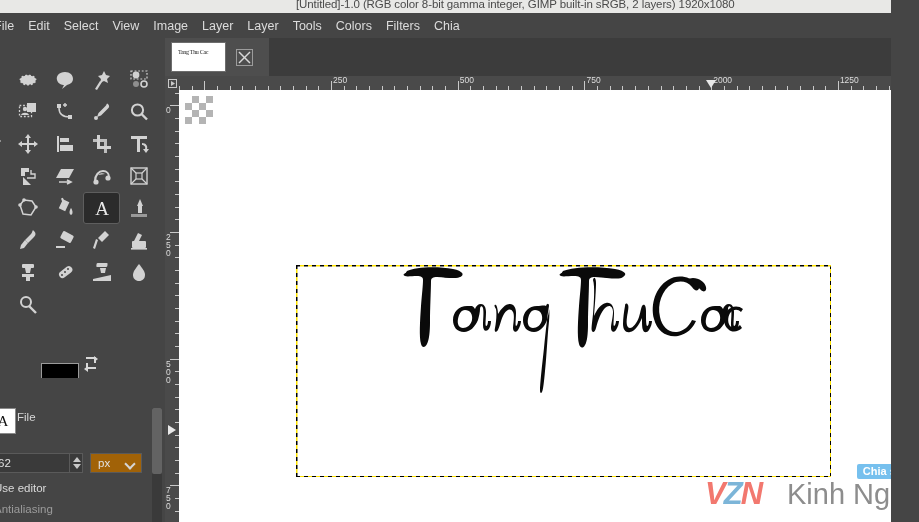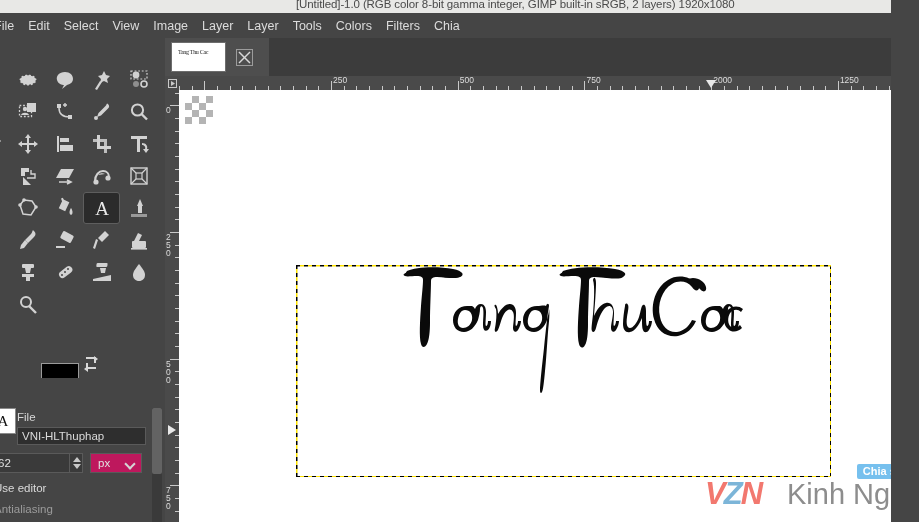--- a/index.html
+++ b/index.html
@@ -154,21 +154,21 @@
     position: absolute; left: 3px;
     width: 0; height: 0;
     border-left: 4px solid transparent;
     border-right: 4px solid transparent;
   }
   .to-spin .up { top: 3px; border-bottom: 5px solid #c8c8c8; }
   .to-spin .dn { bottom: 3px; border-top: 5px solid #c8c8c8; }
   .to-unit {
     position: absolute; left: 98px; top: 0;
     width: 52px; height: 20px;
-    background: #be185d;
+    background: #a16207;
     border: 1px solid #5a5a5a;
     color: #e2e2e2;
     font-size: 11.5px;
     line-height: 18px;
     padding-left: 7px;
     cursor: pointer;
   }
   .to-unit .chev {
     position: absolute; right: 7px; top: 6px;
     width: 8px; height: 8px;
@@ -721,21 +721,20 @@
       </div>
 
     </div>
 
   </div>
 
   <div class="tooloptions">
     <div class="to-thumb">A</div>
     <div class="to-font-label">File</div>
   </div>
-  <div class="to-font-input">VNI-HLThuphap</div>
   <div class="to-size-row">
     <div class="to-size-input">62</div>
     <div class="to-spin">
       <div class="up"></div>
         <div class="dn"></div>
     </div>
     <div class="to-unit">
       <span>px</span>
       <span class="chev"></span>
     </div>

